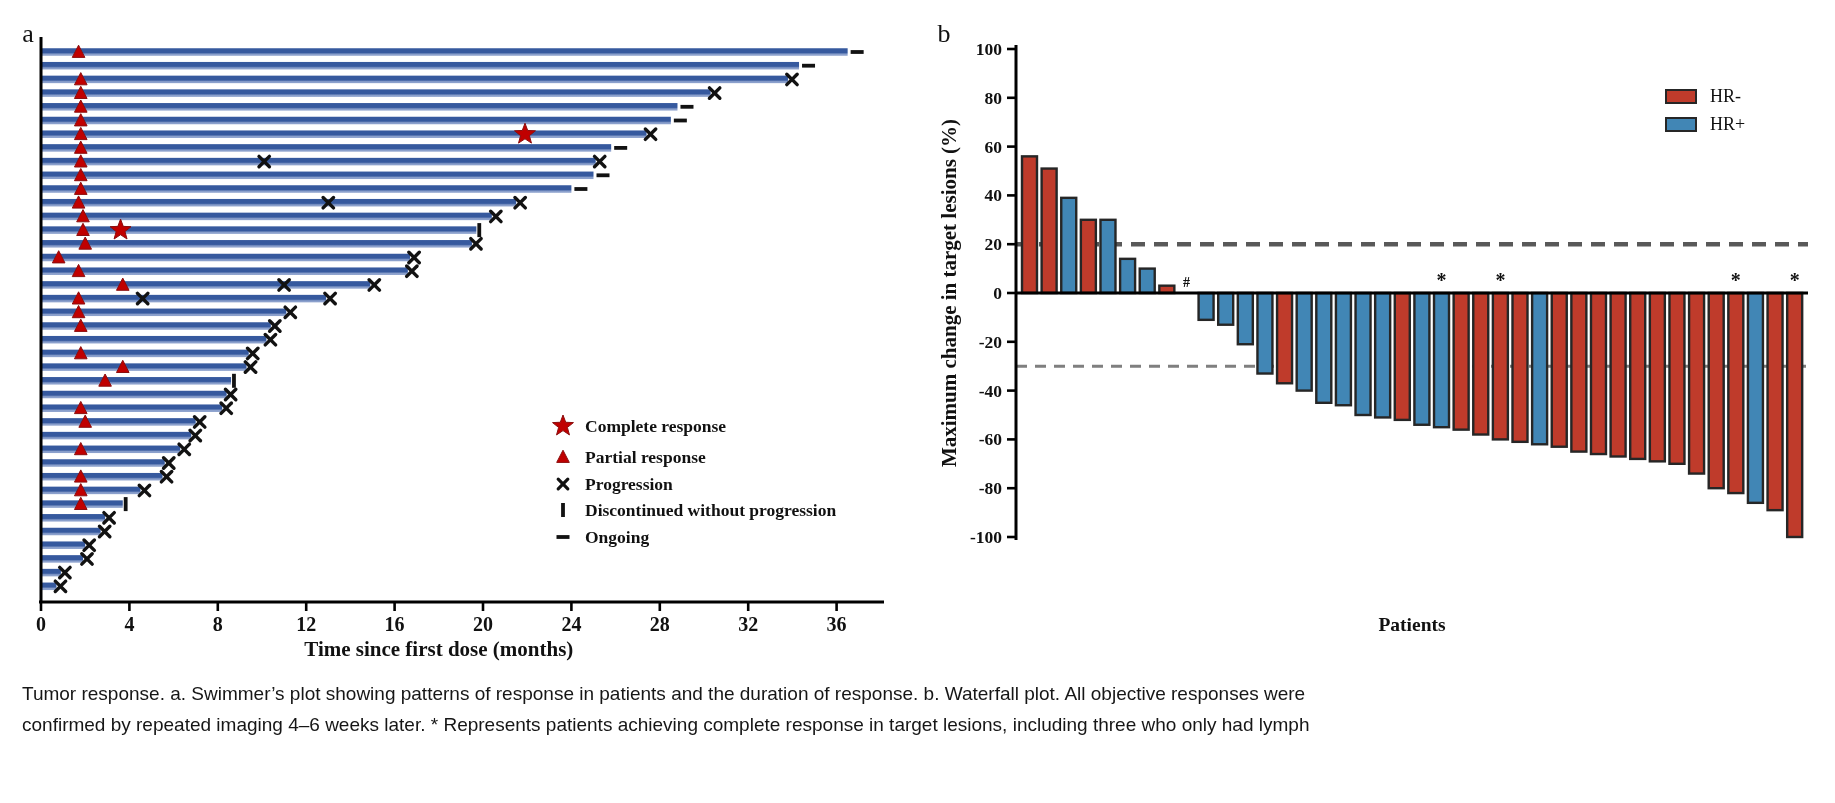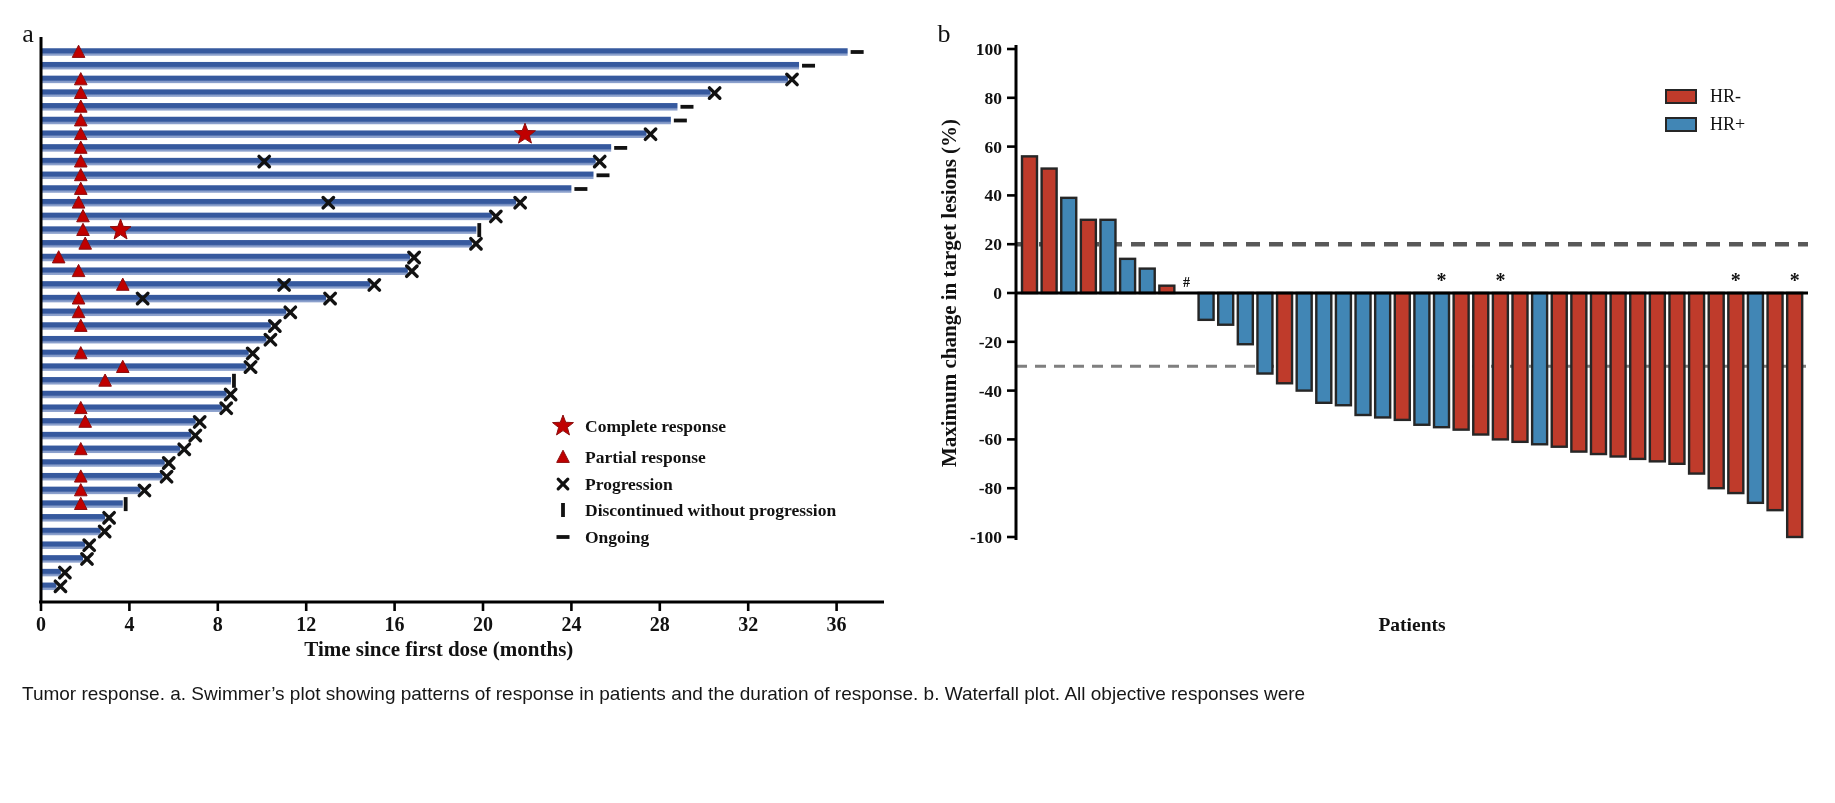--- a/index.html
+++ b/index.html
@@ -282,14 +282,15 @@
       <text x="1002" y="543" font-size="17.5" fill="#111111" font-weight="bold" text-anchor="end">-100</text>
       <text font-size="21" fill="#111111" font-weight="bold" text-anchor="middle" transform="translate(956,293) rotate(-90)">Maximum change in target lesions (%)</text>
       <text x="1412" y="631" font-size="19.5" fill="#111111" font-weight="bold" text-anchor="middle">Patients</text>
       <rect x="1666" y="90" width="30" height="13" fill="#BF3B2B" stroke="#262626" stroke-width="2"></rect>
       <text x="1710" y="102" font-size="18" fill="#111111" font-weight="normal" text-anchor="start">HR-</text>
       <rect x="1666" y="118" width="30" height="13" fill="#4186B5" stroke="#262626" stroke-width="2"></rect>
       <text x="1710" y="130" font-size="18" fill="#111111" font-weight="normal" text-anchor="start">HR+</text>
     </svg>
   <div class="caption">
     <div>Tumor response. a. Swimmer’s plot showing patterns of response in patients and the duration of response. b. Waterfall plot. All objective responses were</div>
+    <div>confirmed by repeated imaging 4–6 weeks later. * Represents patients achieving complete response in target lesions, including three who only had lymph</div>
   </div>
 </div>
 
 </body></html>

